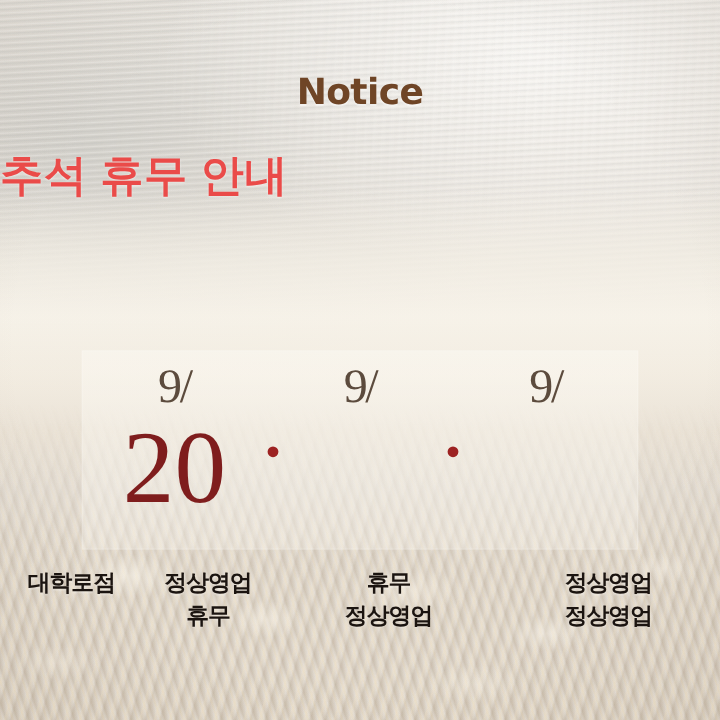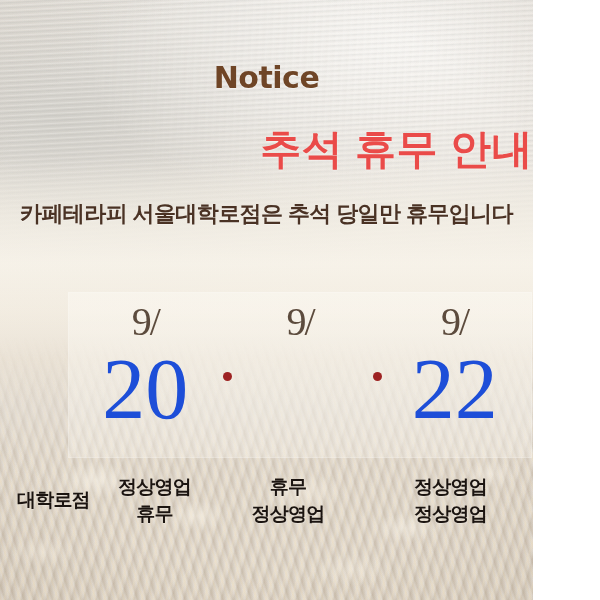--- a/index.html
+++ b/index.html
@@ -7,21 +7,21 @@
     margin: 0;
     padding: 0;
     background: #ffffff;
   }
   body {
     font-family: "Liberation Sans", "DejaVu Sans", sans-serif;
   }
 
   #poster {
     position: relative;
-    width: 533px;
+    width: 600px;
     height: 600px;
     overflow: hidden;
     background: #e8e4de;
     -webkit-font-smoothing: antialiased;
   }
 
   
   .bg-layer {
     position: absolute;
     inset: 0;
@@ -163,24 +163,24 @@
     letter-spacing: -0.5px;
     color: #6f4526;
     text-shadow: 0 1px 1px rgba(255,255,255,0.45);
   }
 
   .headline {
     position: absolute;
     top: 122px;
     left: 0;
     right: 0;
-    text-align: right;
+    text-align: left;
     font-family: "Liberation Sans", "DejaVu Sans", sans-serif;
     font-weight: bold;
-    font-size: 41px;
+    font-size: 36px;
     letter-spacing: 0.5px;
     color: #ea4b49;
     text-shadow: 0 1px 2px rgba(255,255,255,0.5);
   }
 
   .subtext {
     position: absolute;
     top: 199px;
     left: 0;
     right: 0;
@@ -241,21 +241,21 @@
   }
 
   .date-day {
     position: absolute;
     top: 54px;
     left: 0;
     right: 0;
     font-size: 86px;
     line-height: 1;
     font-weight: normal;
-    color: #1d4ed8;
+    color: #7f1d1d;
     letter-spacing: 0px;
   }
 
   .date-dot {
     position: absolute;
     top: 80px;
     width: 9px;
     height: 9px;
     border-radius: 50%;
     background: #9d2222;
@@ -279,21 +279,20 @@
     color: #1b1410;
     text-shadow: 0 1px 1px rgba(255,255,255,0.25);
   }
 
   .status-col {
     text-align: center;
   }
   .status-col.branches {
     width: 108px;
     padding-left: 6px;
-    margin-top: 13px;
   }
   .status-col.c1 { width: 122px; }
   .status-col.c2 { width: 182px; }
   .status-col.c3 { width: 188px; }
 
   .status-col div { white-space: nowrap; }
 </style>
 </head>
 <body>
 
@@ -309,39 +308,37 @@
   <div class="bg-layer bg-plumes"></div>
   <div class="bg-layer bg-grade"></div>
 
   <div class="content">
 
     <div class="notice-kicker">Notice</div>
 
     <div class="headline">추석 휴무 안내</div>
 
     <div class="subtext">
-      <div>카페테라피 서울대학로점은 추석 당일만 휴무입니다</div>
     </div>
 
     <div class="date-panel"></div>
 
     <div class="date-row">
 
       <div class="date-cell">
         <div class="date-month">9/</div>
         <div class="date-day">20</div>
       </div>
 
       <div class="date-cell">
         <div class="date-month">9/</div>
       </div>
 
       <div class="date-cell">
         <div class="date-month">9/</div>
-        <div class="date-day">22</div>
       </div>
 
       <span class="date-dot dot-1"></span>
       <span class="date-dot dot-2"></span>
     </div>
 
     <div class="status-grid">
 
       <div class="status-col branches">
         <div>대학로점</div>

